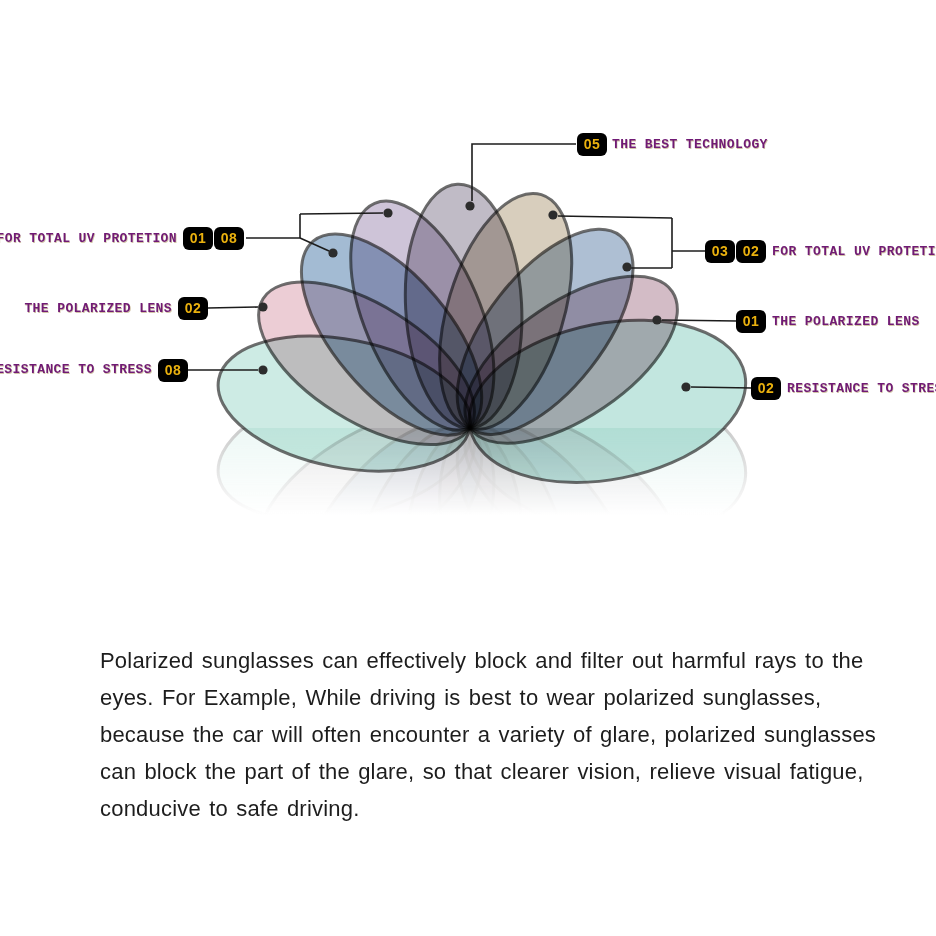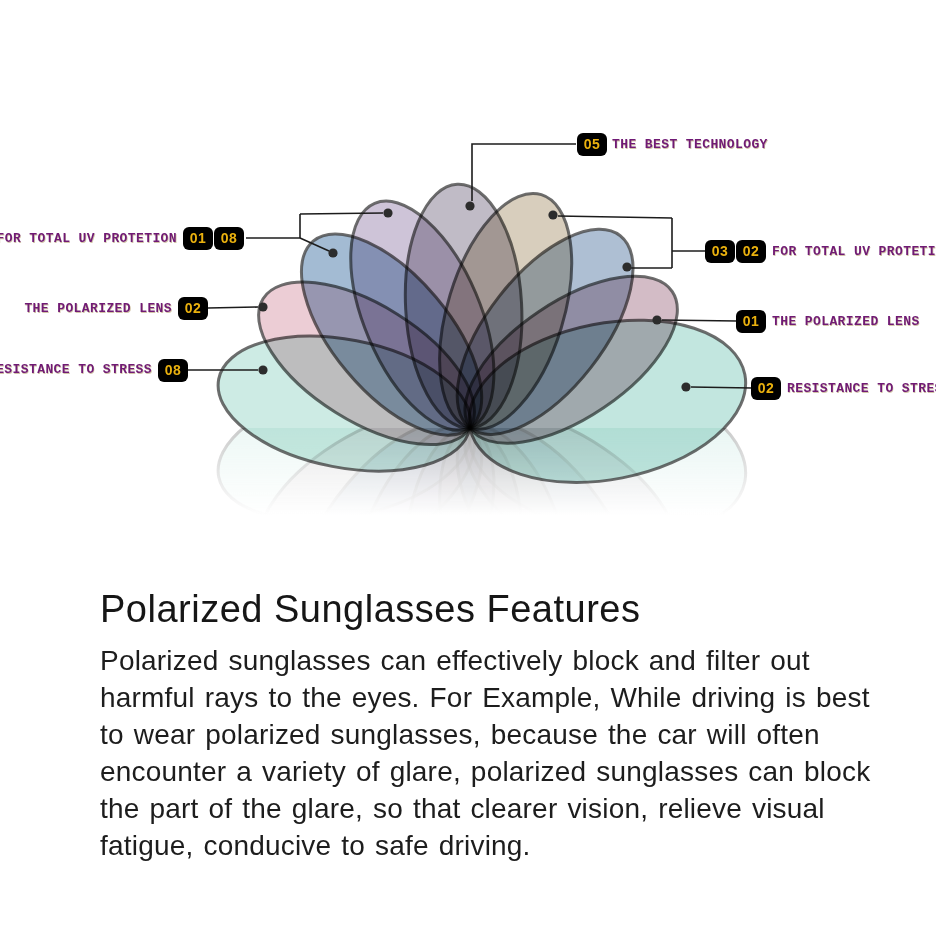--- a/index.html
+++ b/index.html
@@ -19,21 +19,21 @@
     letter-spacing:0.4px; white-space:nowrap;
     text-shadow:0.6px 0.6px 0 rgba(122,82,0,0.35);
     font-family:Liberation Mono, monospace;
   }
   .align-right { text-align:right; }
   .heading {
     position:absolute; left:100px; top:588px; font-size:38px; color:#161616;
     letter-spacing:0.5px; font-weight:400;
   }
   .body-text {
-    position:absolute; left:100px; top:642px; width:792px; font-size:28px;
+    position:absolute; left:100px; top:642px; width:792px; font-size:22px;
     line-height:37px; color:#1d1d1d; word-spacing:2px; letter-spacing:0.2px;
   }
 </style>
 </head>
 <body>
 
 <div class="page">
 
   <svg id="lens-svg" width="936" height="560" viewBox="0 0 936 560">
     <defs>
@@ -108,16 +108,15 @@
   <div class="badge" style="left:751px;top:377px">02</div>
 
   <div class="gold-label align-right" style="right:784px;top:362px">RESISTANCE TO STRESS</div>
   <div class="gold-label align-right" style="right:764px;top:301px">THE POLARIZED LENS</div>
   <div class="gold-label align-right" style="right:759px;top:231px">FOR TOTAL UV PROTETION</div>
   <div class="gold-label" style="left:612px;top:137px">THE BEST TECHNOLOGY</div>
   <div class="gold-label" style="left:772px;top:244px">FOR TOTAL UV PROTETION</div>
   <div class="gold-label" style="left:772px;top:314px">THE POLARIZED LENS</div>
   <div class="gold-label" style="left:787px;top:381px">RESISTANCE TO STRESS</div>
 
-  <div class="heading">Polarized Sunglasses Features</div>
   <div class="body-text">Polarized sunglasses can effectively block and filter out harmful rays to the eyes. For Example, While driving is best to wear polarized sunglasses, because the car will often encounter a variety of glare, polarized sunglasses can block the part of the glare, so that clearer vision, relieve visual fatigue, conducive to safe driving.</div>
 
 </div>
 
 </body></html>

